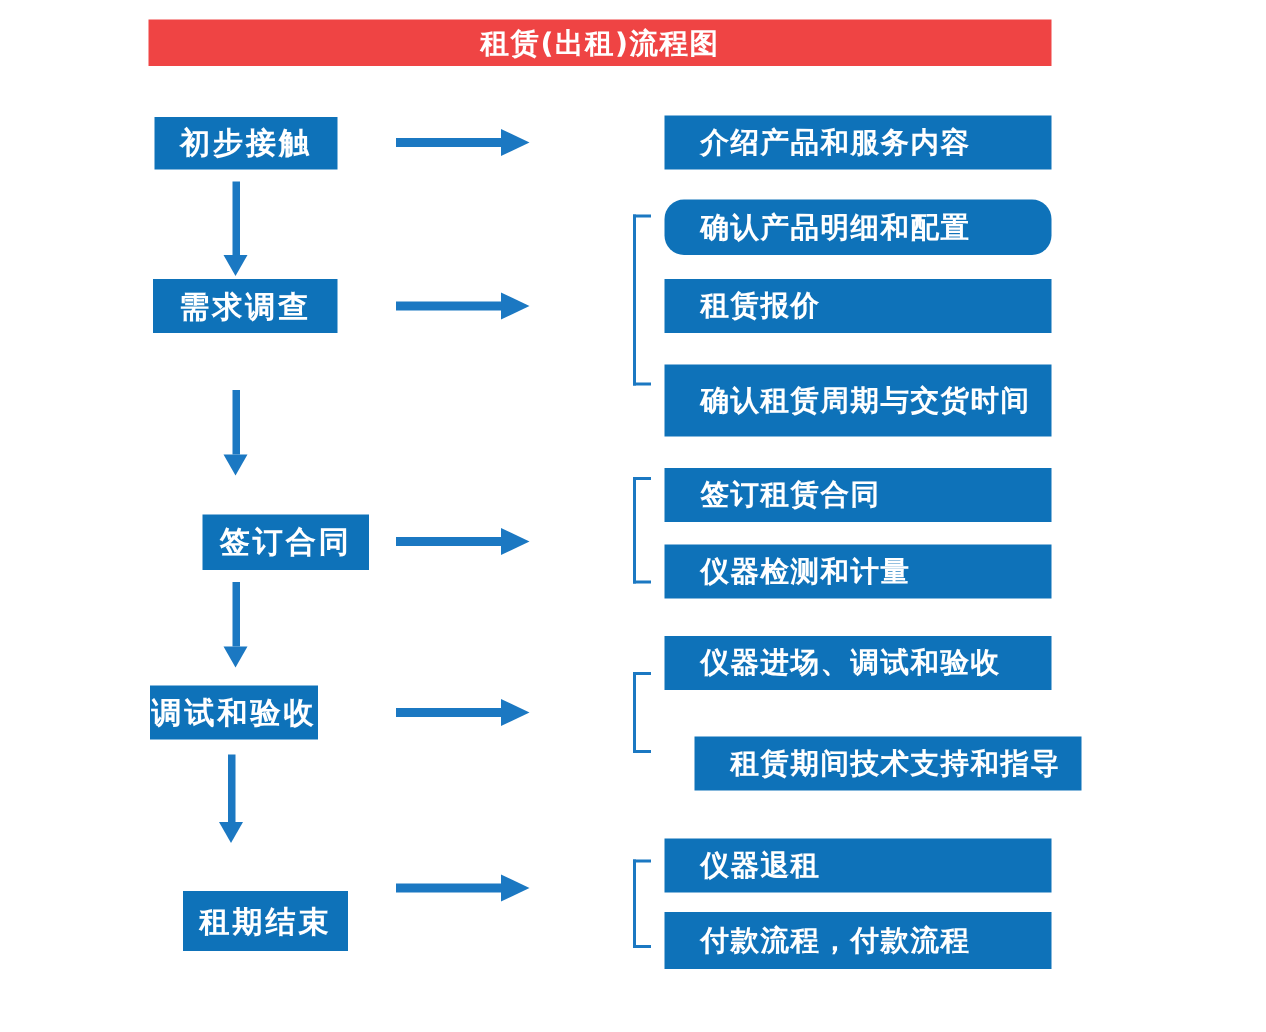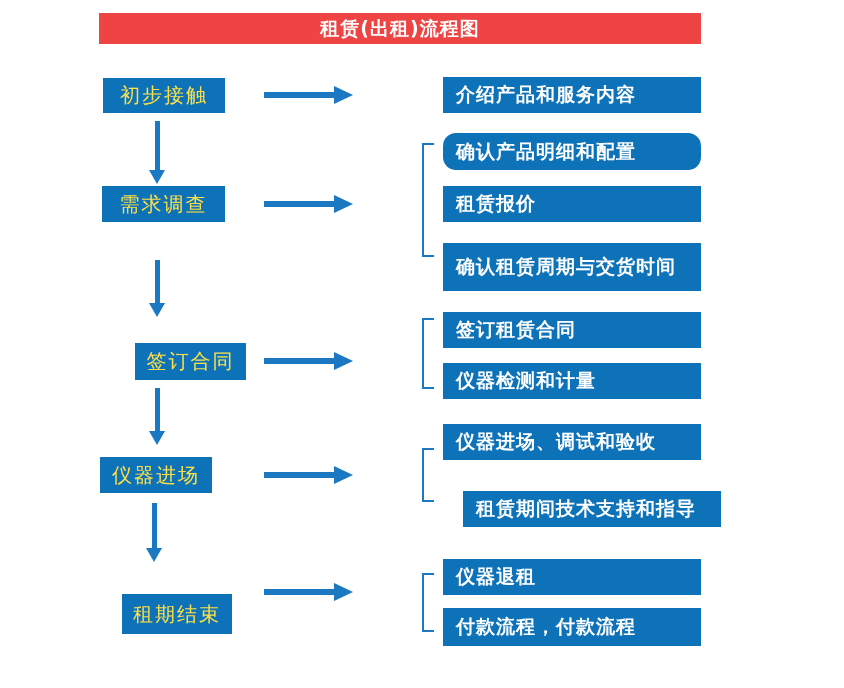--- a/index.html
+++ b/index.html
@@ -6,28 +6,28 @@
   .canvas{
     position:relative;width:844px;height:688px;background:#ffffff;
     font-family:"DejaVu Sans","Liberation Sans",sans-serif;overflow:hidden;
   }
   .titlebar{
     position:absolute;left:99px;top:13px;width:602px;height:31px;
     background:#ef4444;color:#ffffff;font-weight:bold;font-size:19px;
     display:flex;align-items:center;justify-content:center;letter-spacing:1px;
   }
   .lbox{
-    position:absolute;background:#0e72b9;color:#fde047;font-weight:normal;
+    position:absolute;background:#0e72b9;color:#ffffff;font-weight:bold;
     font-size:20px;display:flex;align-items:center;justify-content:center;
     letter-spacing:2px;
   }
   .rbox{
     position:absolute;left:443px;width:258px;background:#0e72b9;color:#ffffff;
     font-weight:bold;font-size:19px;display:flex;align-items:center;
-    padding-left:13px;box-sizing:border-box;letter-spacing:1px;
+    padding-left:24px;box-sizing:border-box;letter-spacing:1px;
   }
   .harrow{position:absolute;}
   .harrow .shaft{position:absolute;left:0;top:6px;width:70px;height:6px;background:#1b78c2;}
   .harrow .head{
     position:absolute;left:70px;top:0;width:0;height:0;
     border-top:9px solid transparent;border-bottom:9px solid transparent;
     border-left:19px solid #1b78c2;
   }
   .varrow{position:absolute;}
   .varrow .shaft{position:absolute;left:6px;top:0;width:5px;background:#1b78c2;}
@@ -46,21 +46,21 @@
 
 <div class="canvas">
 
   <div class="titlebar">
     <span>租赁(出租)流程图</span>
   </div>
 
   <div class="lbox" style="left:103px;top:78px;width:122px;height:35px;">初步接触</div>
   <div class="lbox" style="left:102px;top:186px;width:123px;height:36px;">需求调查</div>
   <div class="lbox" style="left:102px;top:343px;width:111px;height:37px;margin-left:33px;">签订合同</div>
-  <div class="lbox" style="left:100px;top:457px;width:112px;height:36px;">仪器进场</div>
+  <div class="lbox" style="left:100px;top:457px;width:112px;height:36px;">调试和验收</div>
   <div class="lbox" style="left:98px;top:594px;width:110px;height:40px;margin-left:24px;">租期结束</div>
 
   <div class="varrow" style="left:149px;top:121px;">
     <div class="shaft" style="height:49px;"></div>
     <div class="head" style="top:49px;"></div>
   </div>
   <div class="varrow" style="left:149px;top:260px;">
     <div class="shaft" style="height:43px;"></div>
     <div class="head" style="top:43px;"></div>
   </div>

